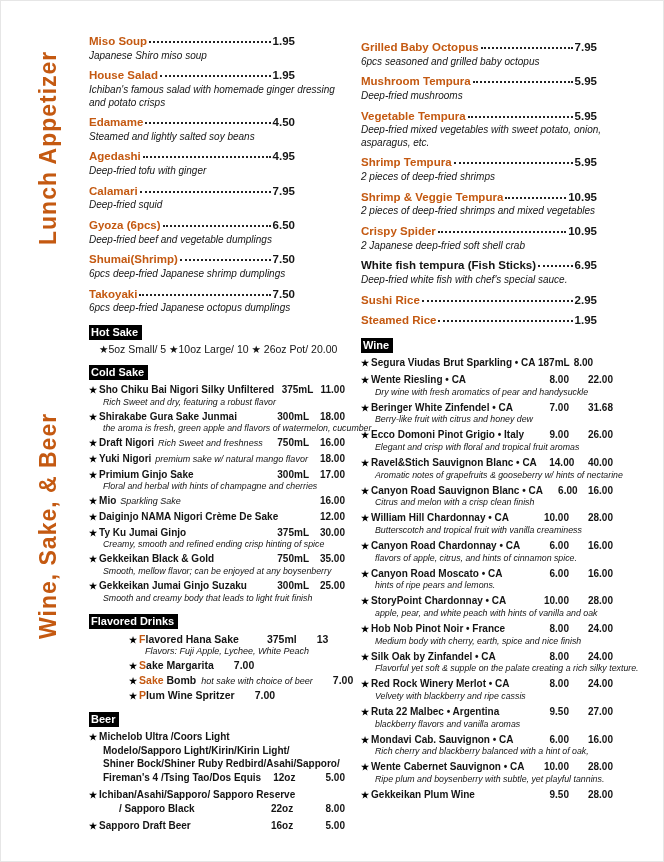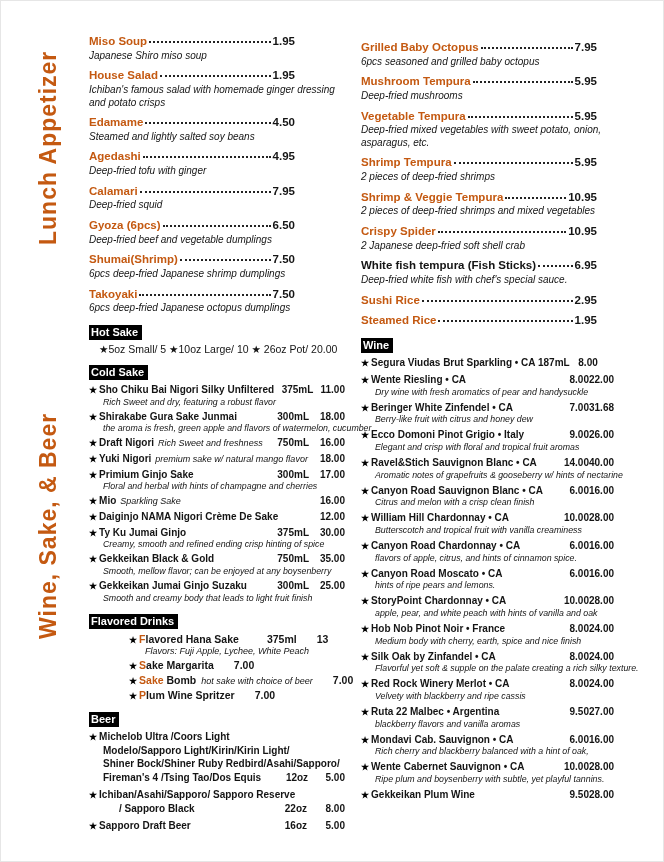--- a/index.html
+++ b/index.html
@@ -48,39 +48,39 @@
   .sake-item,.wine-item{margin-bottom:2px;}
   .wine-item{margin-bottom:3px;}
   .sake-row{display:flex;align-items:baseline;font-size:10px;font-weight:700;line-height:1.3;}
   .star{font-size:9px;margin-right:2px;color:#000;}
   .sake-name{white-space:nowrap;}
   .sake-note{font-style:italic;font-weight:400;font-size:9px;margin-left:4px;white-space:nowrap;}
   .sp{flex:1;min-width:4px;}
   .sz{width:40px;text-align:right;white-space:nowrap;}
   .pr{width:36px;text-align:right;white-space:nowrap;}
   .wine-row .pr1{width:38px;}
-  .wine-row .pr2{width:24px;}
+  .wine-row .pr2{width:44px;}
   .sake-desc{font-style:italic;font-size:8.8px;line-height:1.25;margin:0 0 2px 14px;white-space:nowrap;}
 
   
   .fl-item{margin-bottom:1px;}
   .fl-row{display:flex;align-items:baseline;font-size:10.5px;font-weight:700;line-height:1.35;margin-left:40px;}
   .fl-accent{color:var(--accent);white-space:pre;}
   .fl-rest{white-space:pre;}
   .fl-note{font-style:italic;font-weight:400;font-size:9px;margin-left:5px;white-space:nowrap;}
   .fl-size{margin-left:28px;}
   .fl-price{margin-left:20px;}
   .fl-desc{font-style:italic;font-size:9px;margin:0 0 2px 56px;white-space:nowrap;}
 
   
   .beer-item{margin-bottom:4px;}
   .beer-row{display:flex;align-items:baseline;font-size:10px;font-weight:700;line-height:1.32;white-space:nowrap;}
   .beer-cont{margin-left:14px;}
   .beer-cont2{margin-left:30px;}
-  .bsz{margin-left:8px;width:36px;text-align:right;}
+  .bsz{margin-left:8px;width:36px;}
   .bpr{width:38px;text-align:right;}
 </style>
 </head>
 <body>
 
 <div class="page">
 
   <div class="vtitle vtitle-1">Lunch Appetizer</div>
   <div class="vtitle vtitle-2">Wine, Sake, &amp; Beer</div>
 

